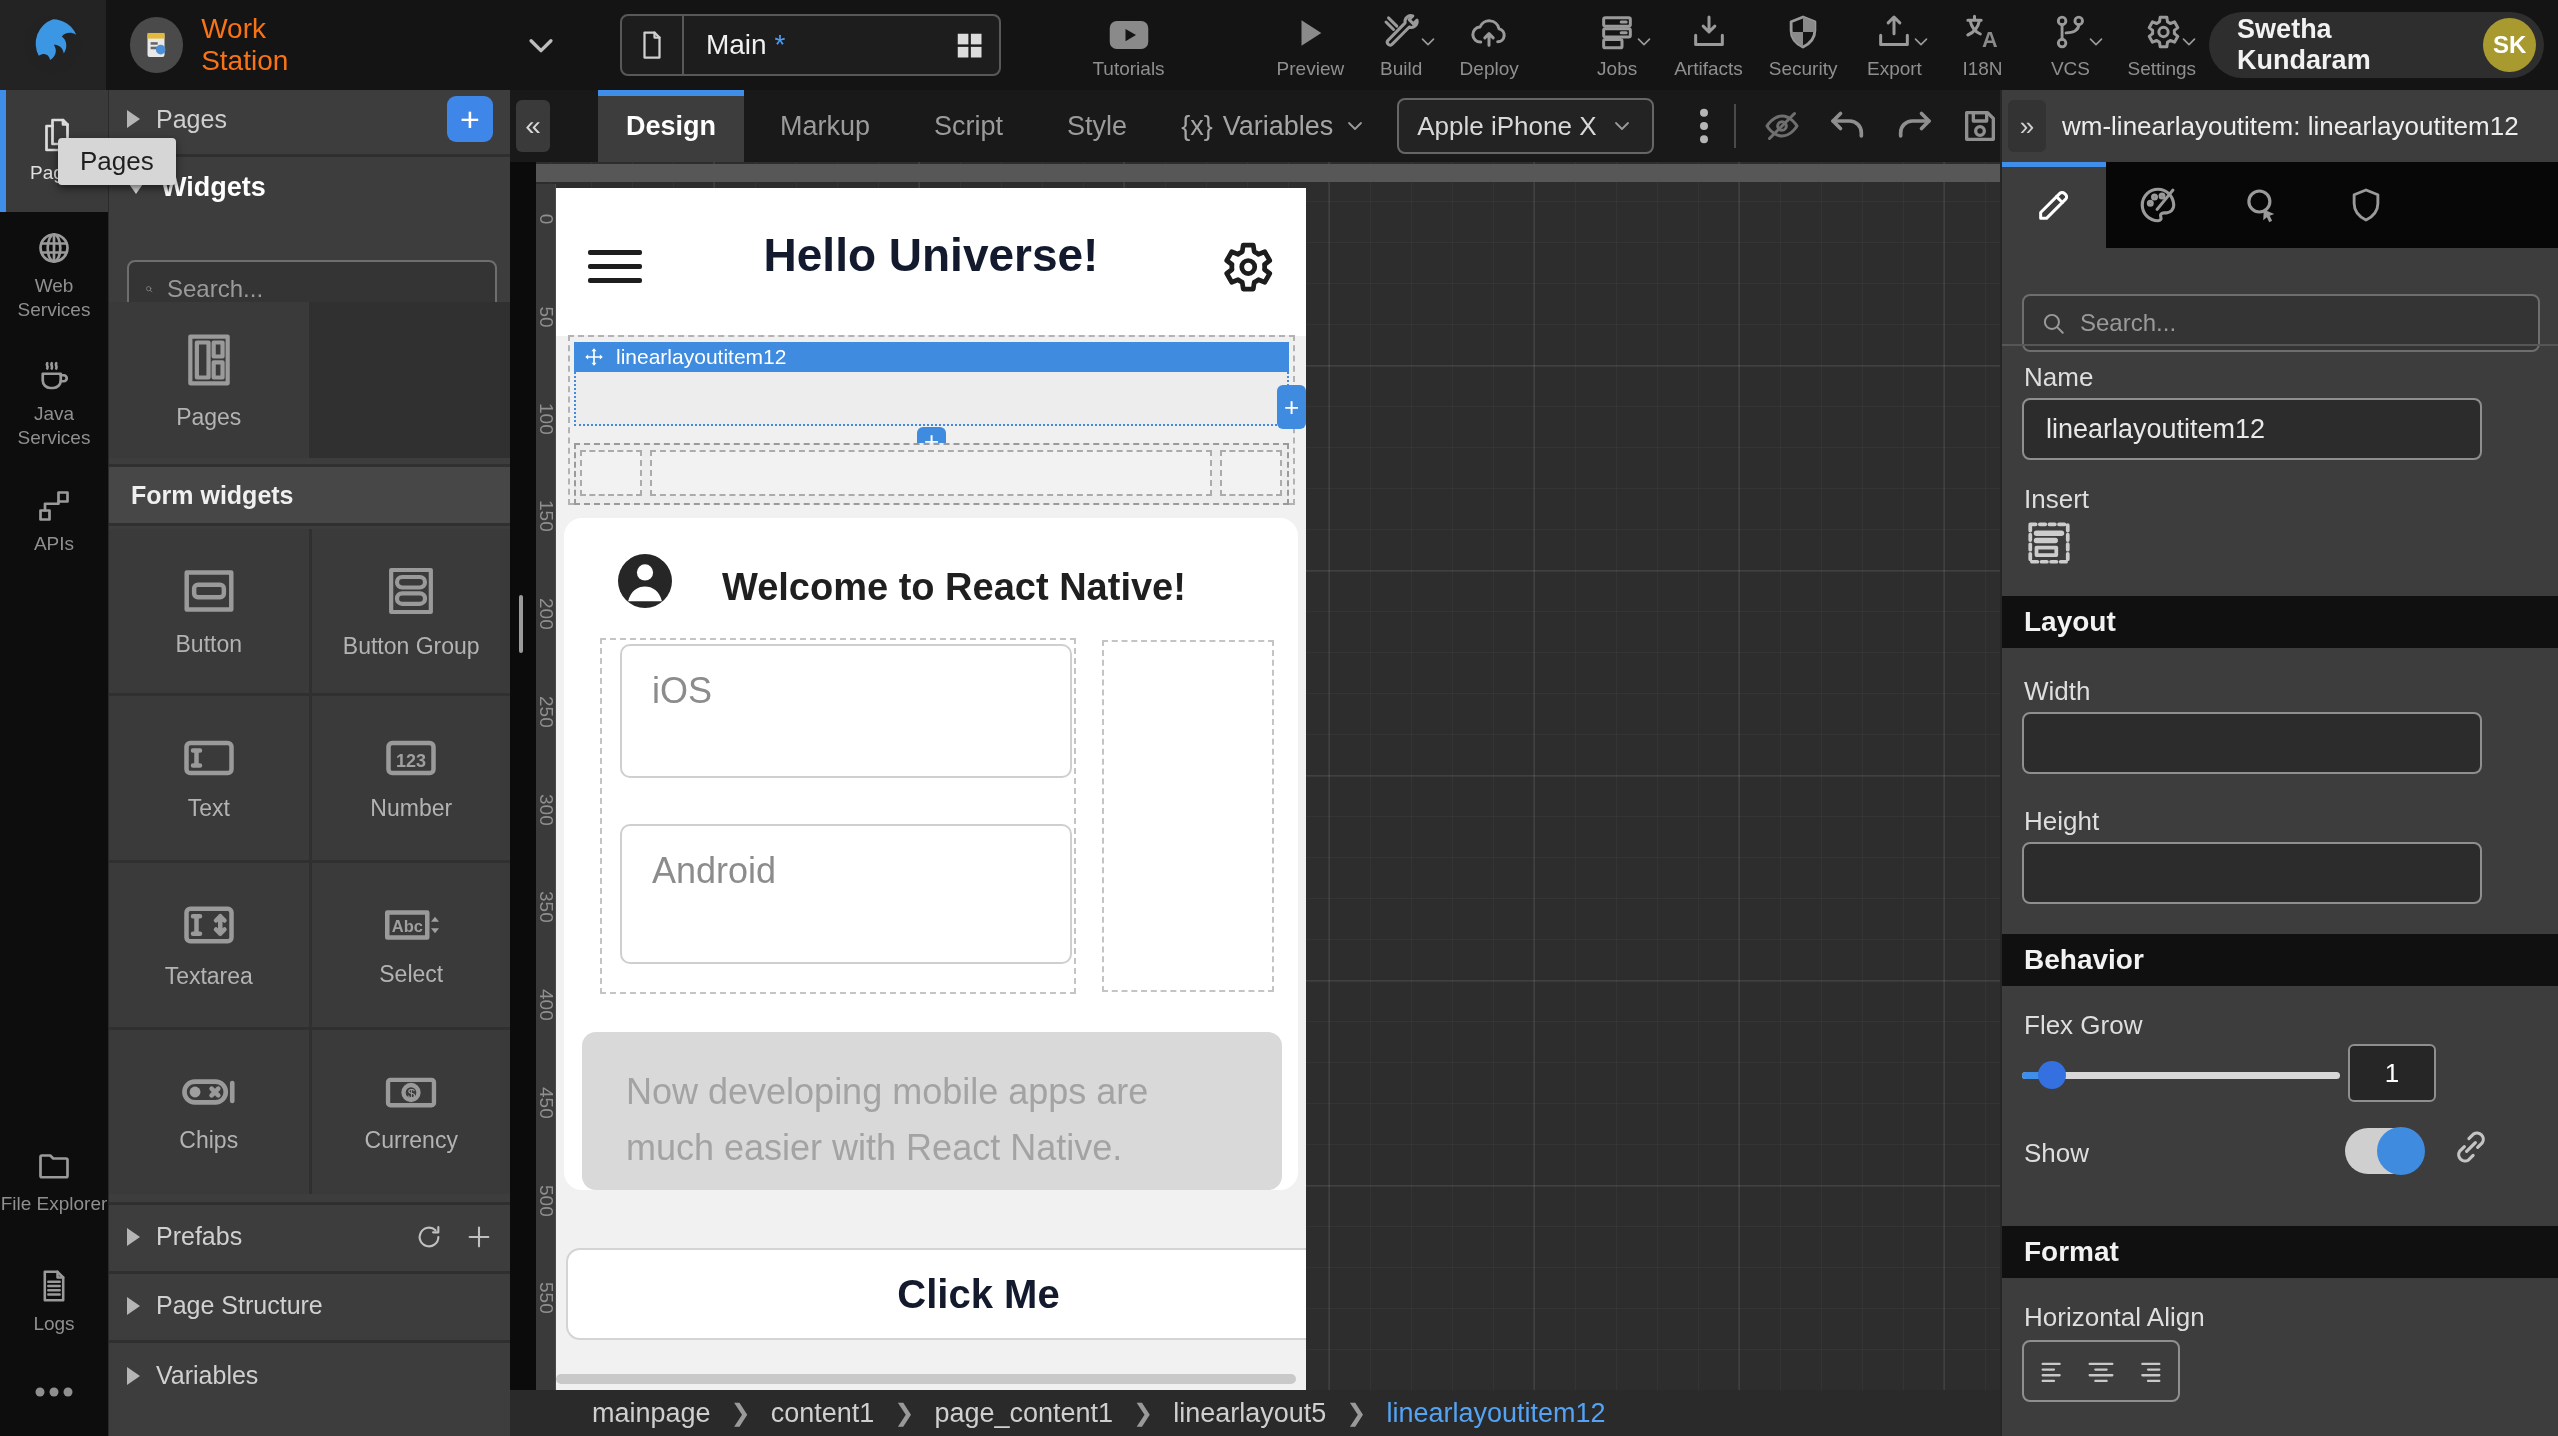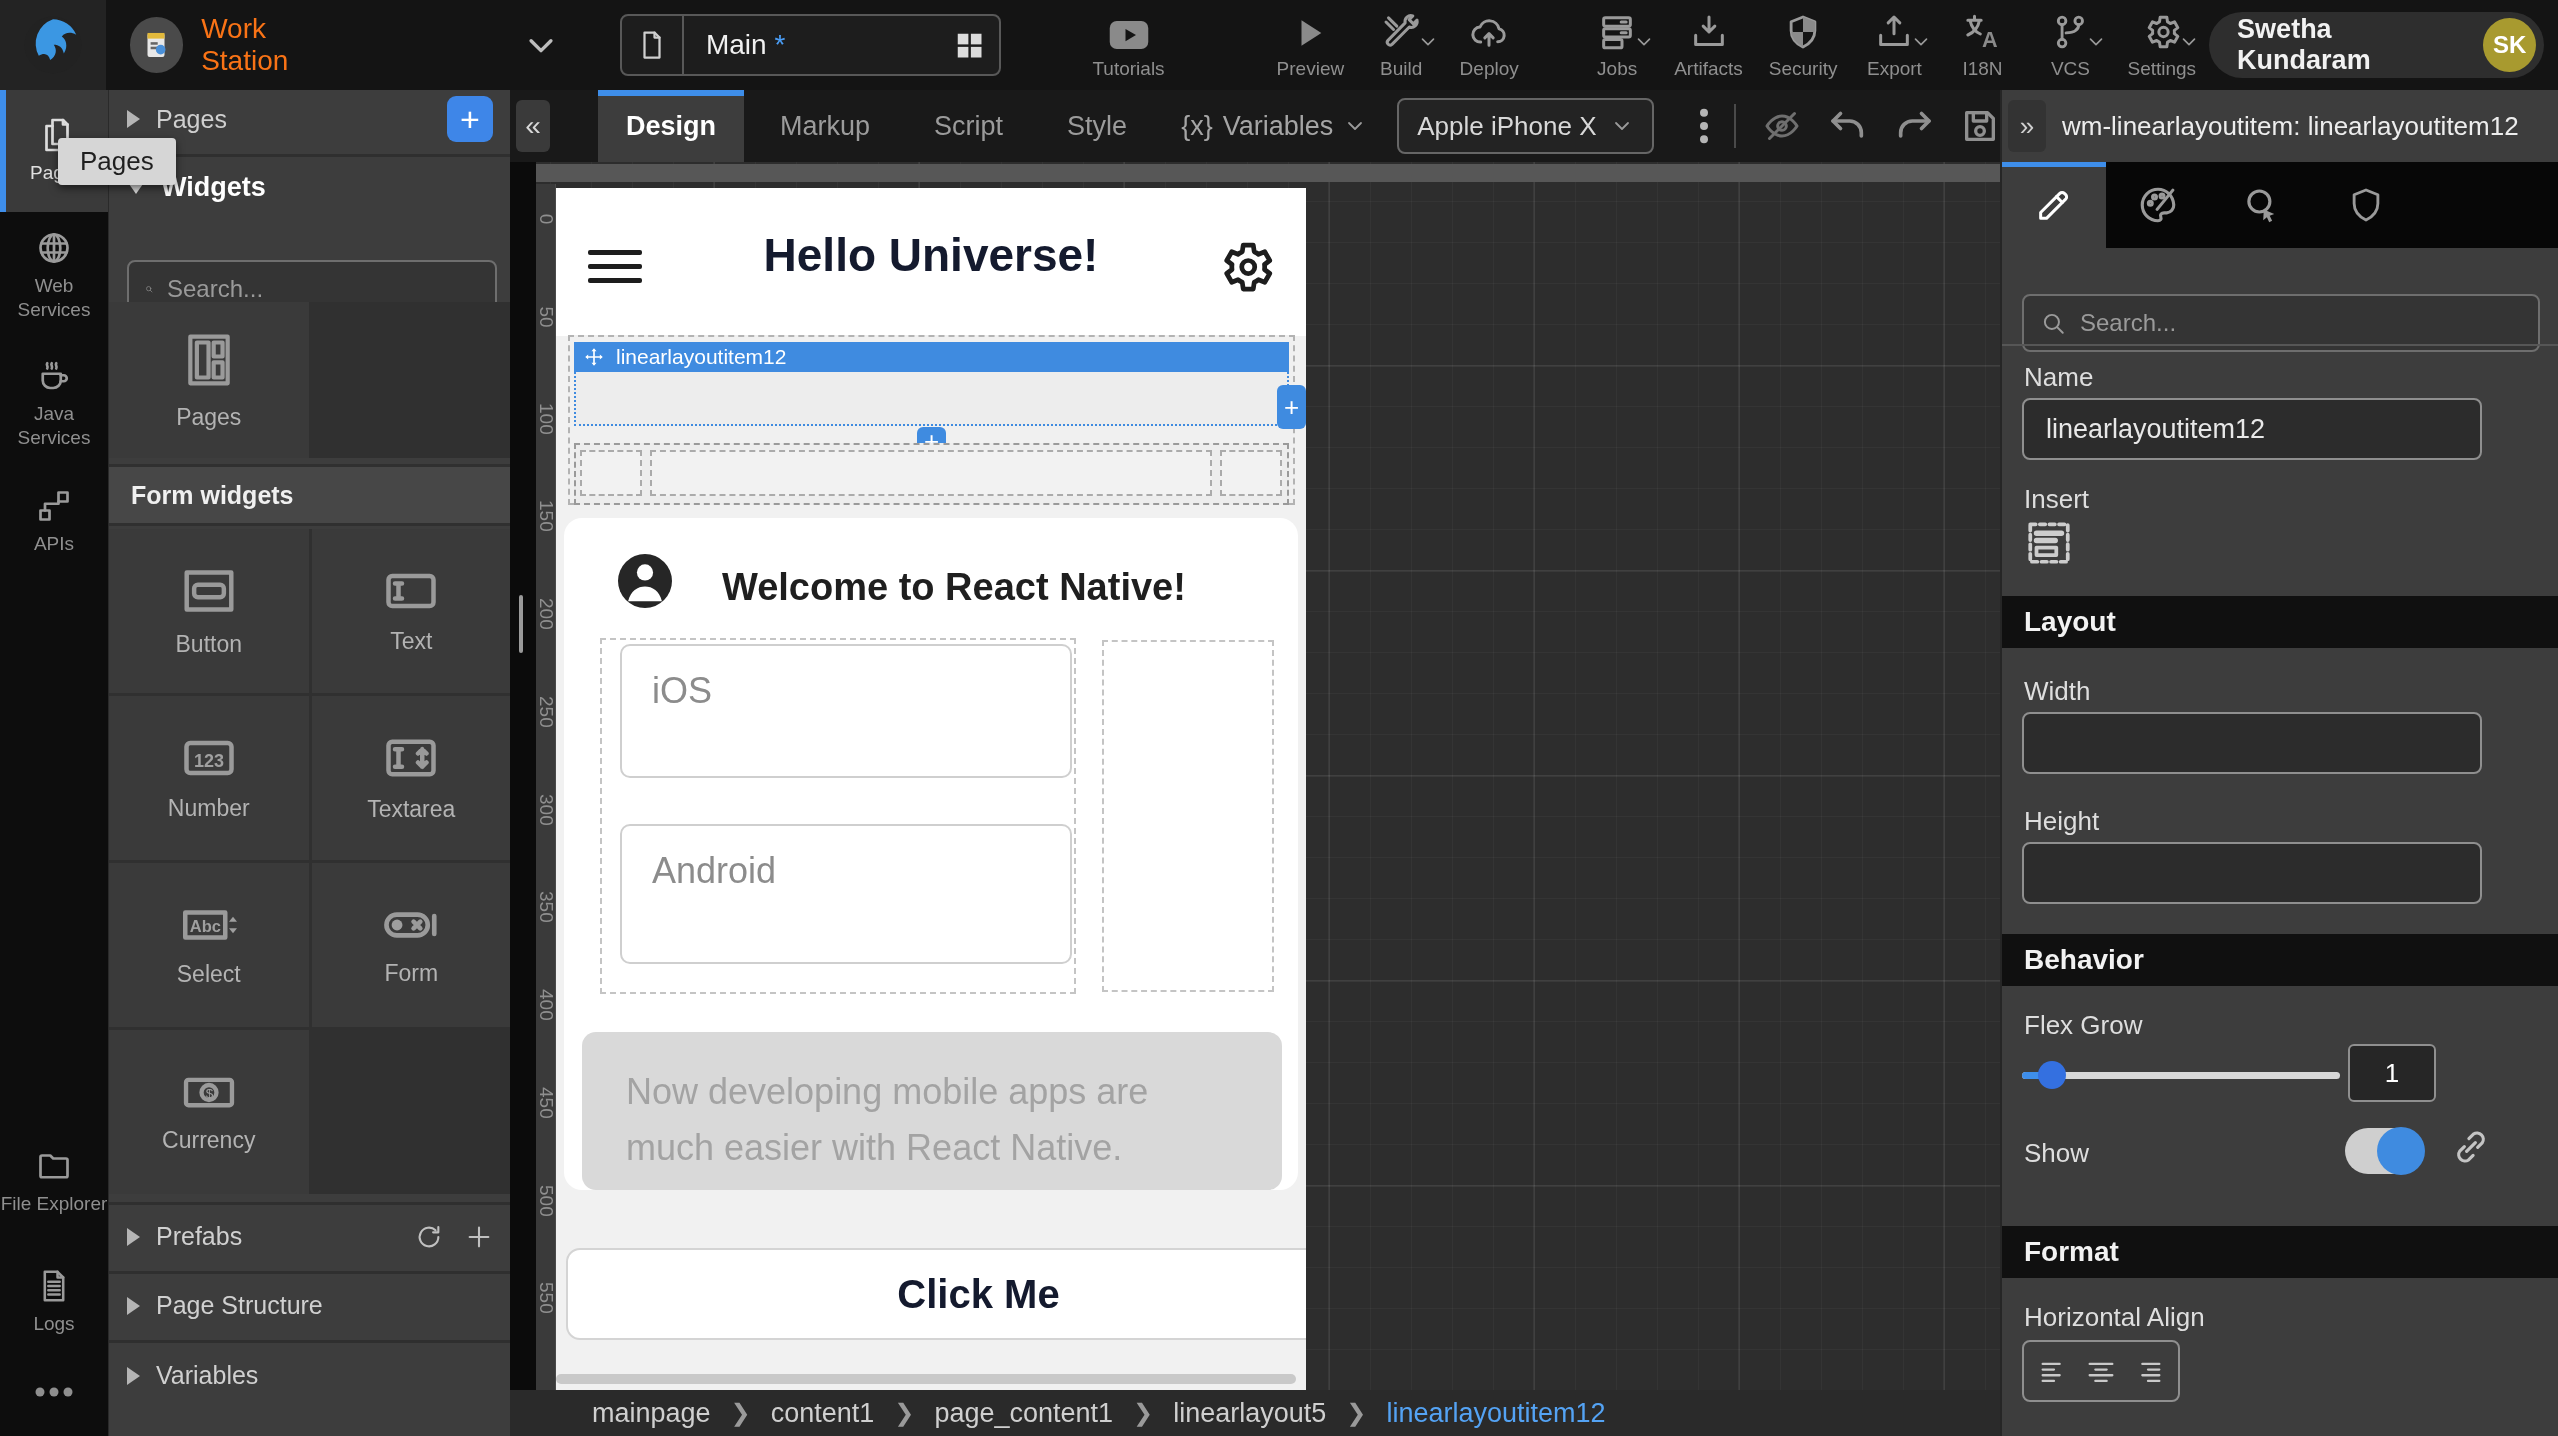--- a/index.html
+++ b/index.html
@@ -431,20 +431,28 @@
 
     <div class="wgrid" style="top:439px;">
       <div class="wcell" style="height:164px;">
         <svg width="60" height="52" viewBox="0 0 24 21" class="ic">
             <rect x="3" y="3" width="18" height="15"></rect>
             <rect x="6" y="8" width="12" height="5" rx="1.5"></rect>
           </svg>
         <span class="wl">Button</span>
       </div>
       <div class="wcell" style="height:164px;">
+        <svg width="56" height="56" viewBox="0 0 24 23" class="ic">
+            <rect x="3.5" y="2.5" width="17" height="18"></rect>
+            <rect x="6" y="5.5" width="12" height="4.5" rx="2.2"></rect>
+            <rect x="6" y="12.5" width="12" height="4.5" rx="2.2"></rect>
+          </svg>
+        <span class="wl">Button Group</span>
+      </div>
+      <div class="wcell" style="height:164px;">
         <svg width="60" height="46" viewBox="0 0 24 17" class="ic">
             <rect x="3" y="2.5" width="18" height="12" rx="1.5"></rect>
             <path d="M7 5.5v6M5.6 5.5H8.4M5.6 11.5H8.4"></path>
           </svg>
         <span class="wl">Text</span>
       </div>
       <div class="wcell" style="height:164px;">
         <svg width="60" height="46" viewBox="0 0 24 17" class="ic">
             <rect x="3" y="2.5" width="18" height="12" rx="1.5"></rect>
             <text x="6" y="12" font-size="7.2" font-weight="bold" fill="#9f9f9f" stroke="none" font-family="Liberation Sans,sans-serif">123</text>
@@ -468,21 +476,21 @@
           </svg>
         <span class="wl">Select</span>
       </div>
       <div class="wcell" style="height:164px;">
         <svg width="62" height="42" viewBox="0 0 24 13" class="ic">
             <rect x="2.5" y="2.5" width="16" height="8" rx="4"></rect>
             <circle cx="6.6" cy="6.5" r="2.1" fill="#9f9f9f" stroke="none"></circle>
             <path d="M13 5.2l2.6 2.6M15.6 5.2L13 7.8"></path>
             <path d="M21 3v7"></path>
           </svg>
-        <span class="wl">Form</span>
+        <span class="wl">Chips</span>
       </div>
       <div class="wcell" style="height:164px;">
         <svg width="58" height="42" viewBox="0 0 24 14" class="ic">
             <rect x="2.5" y="2" width="19" height="10.5" rx="1"></rect>
             <circle cx="12" cy="7.2" r="3.1"></circle>
             <text x="10.7" y="9.3" font-size="5.6" fill="#9f9f9f" stroke="none" font-family="Liberation Sans,sans-serif">$</text>
           </svg>
         <span class="wl">Currency</span>
       </div>
     </div>

